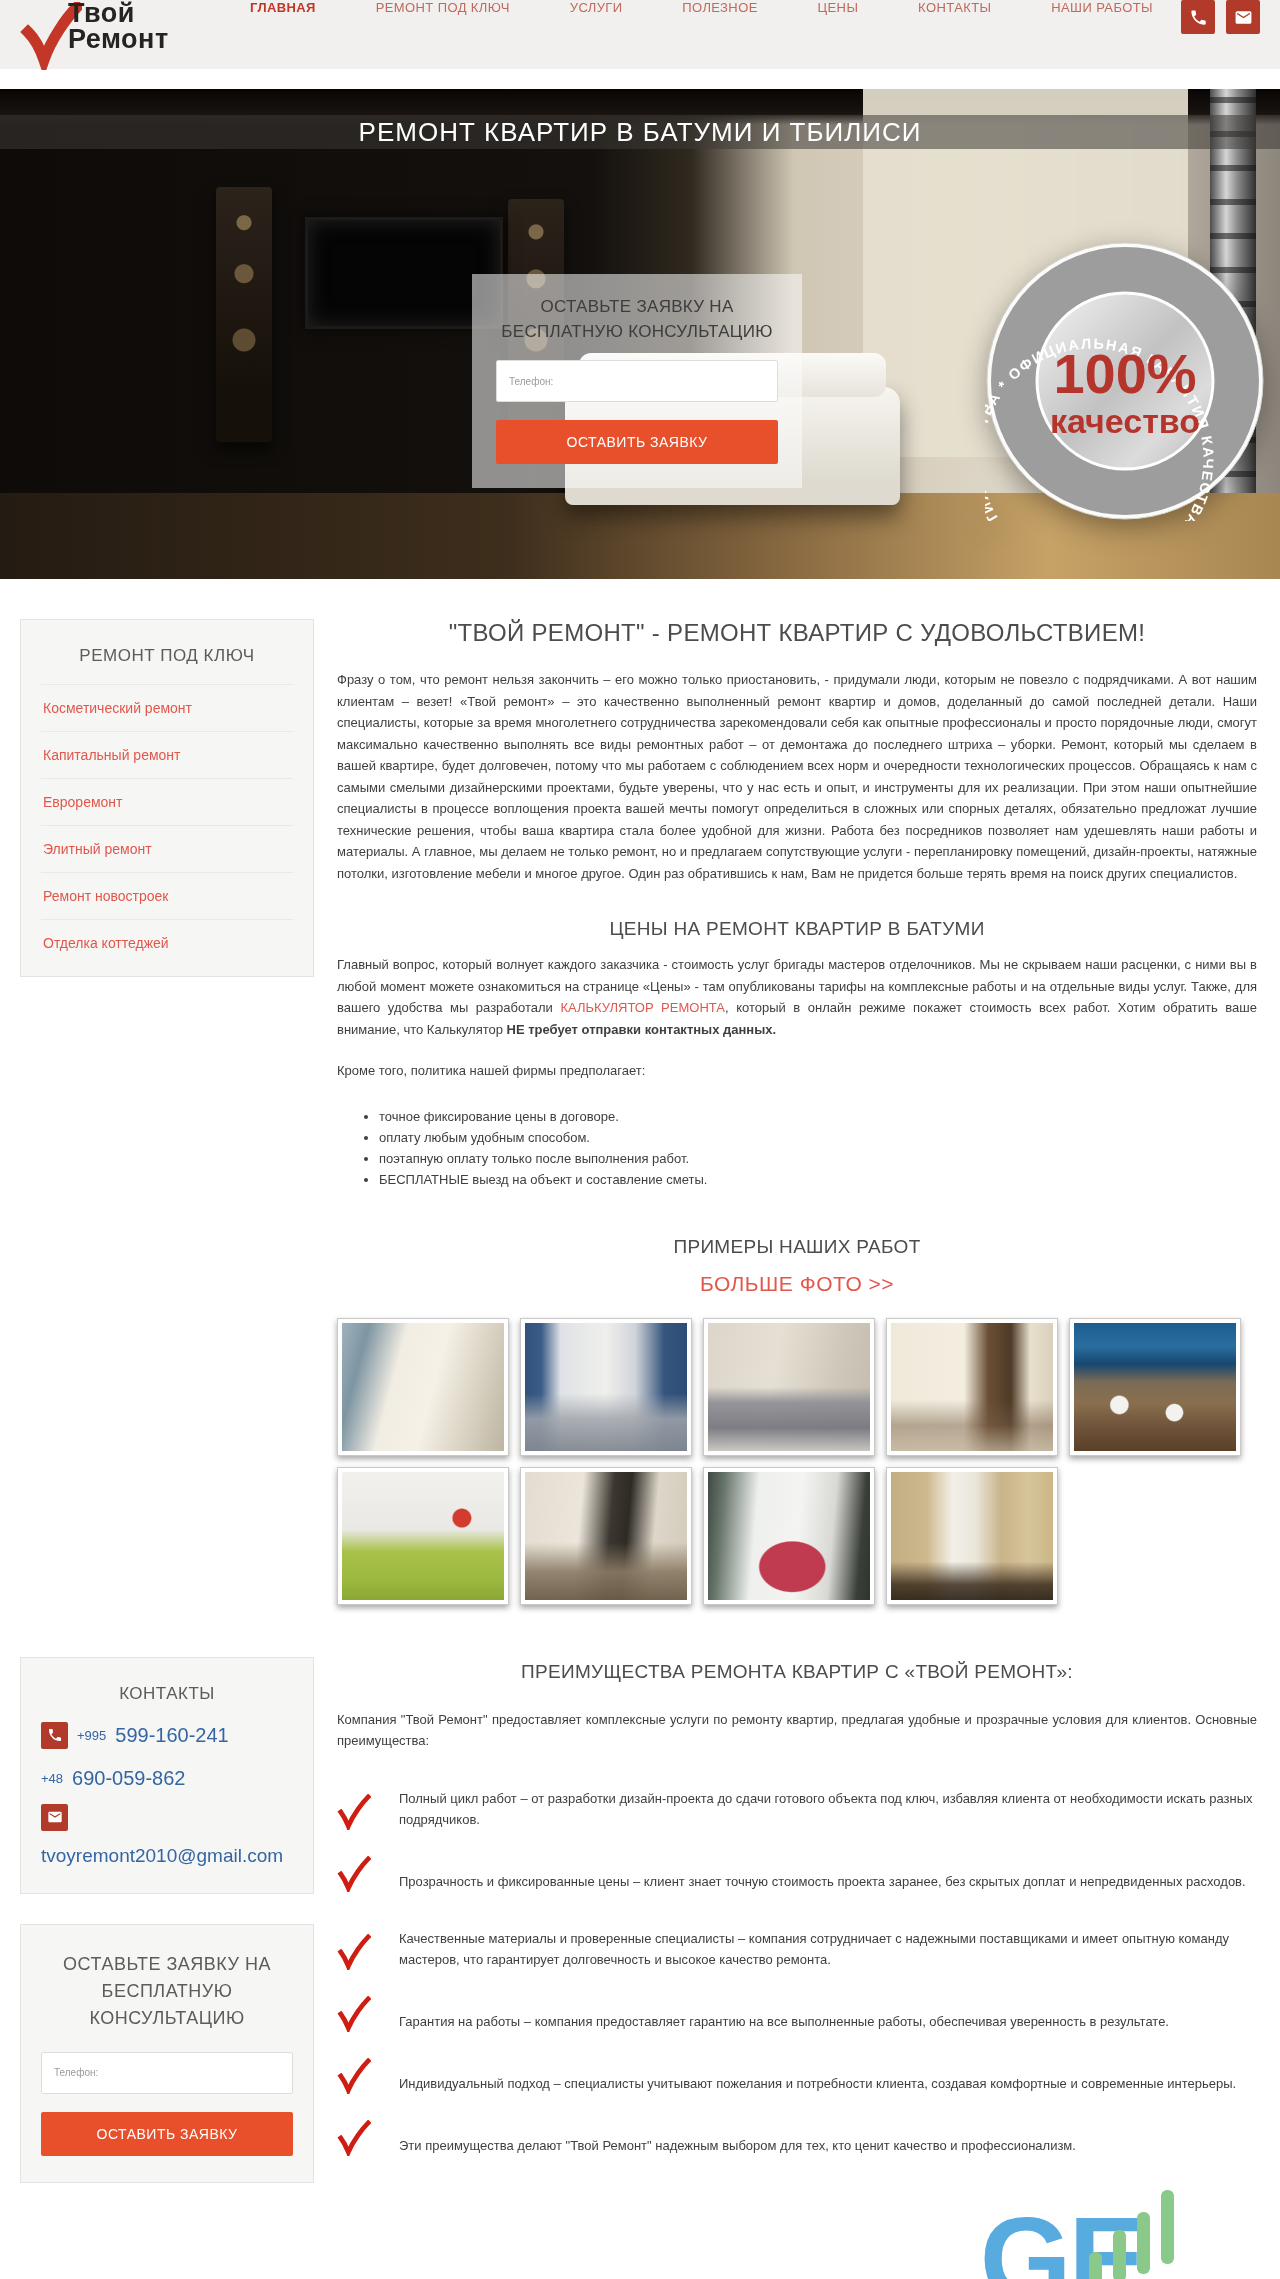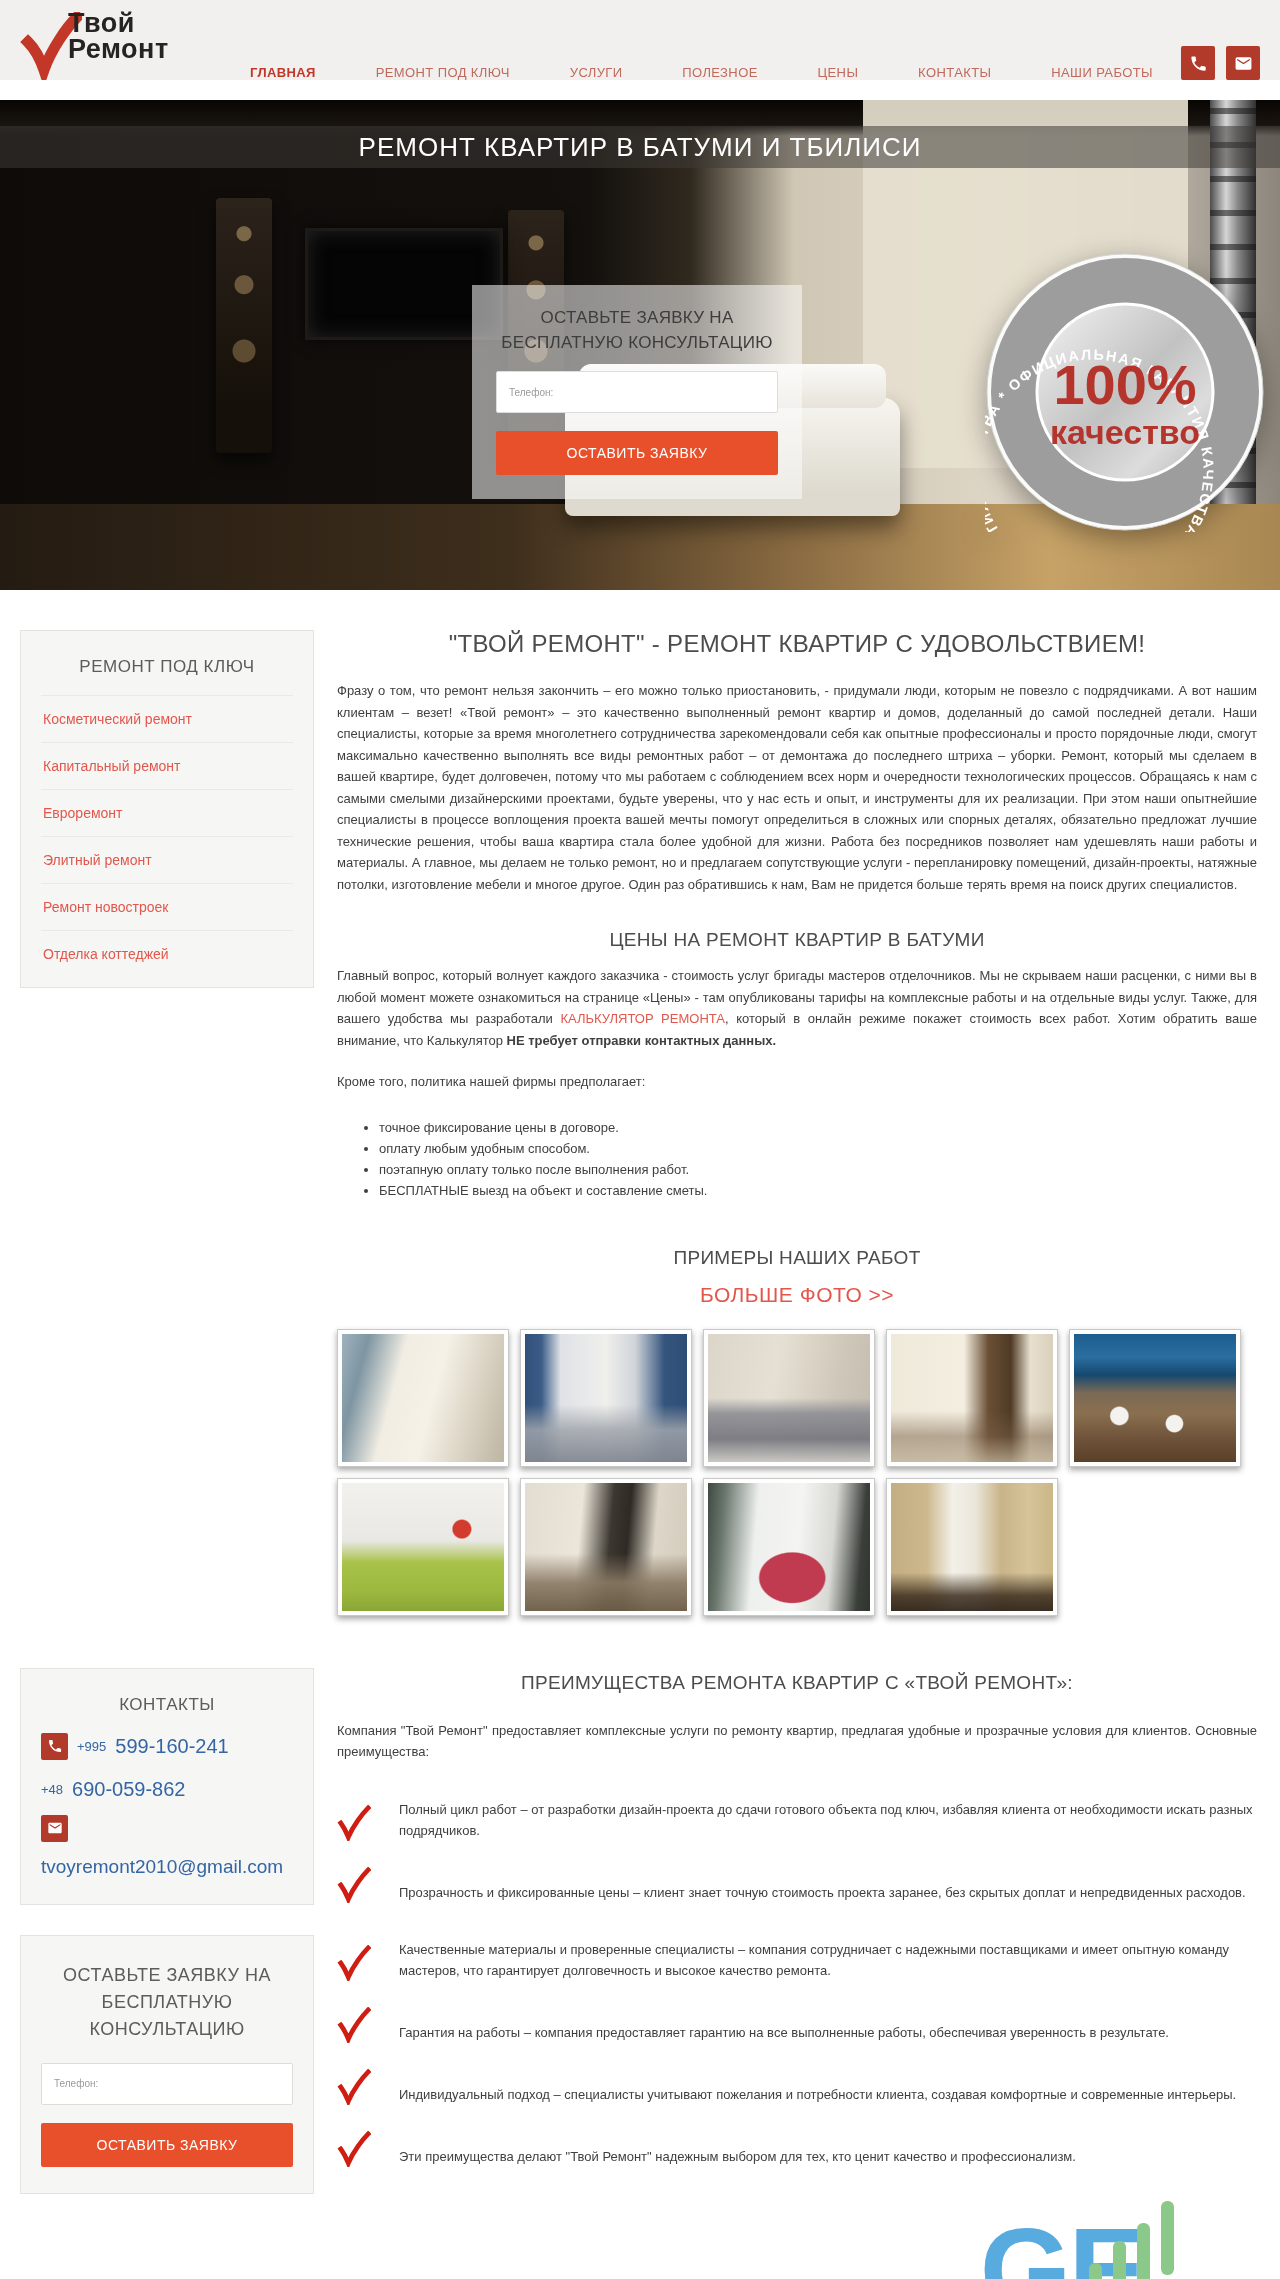--- a/index.html
+++ b/index.html
@@ -6,21 +6,21 @@
   html,body { background:#fff; }
   body {
     width:1280px; margin:0 auto;
     font-family:"Liberation Sans", sans-serif;
     color:#3f3f3f;
   }
   .page { width:1280px; overflow:hidden; background:#fff; }
 
   
   header {
-    height:80px; background:#f1f0ee; display:flex; align-items:flex-end;
+    height:69px; background:#f1f0ee; display:flex; align-items:flex-start;
     padding:0 20px; position:relative;
   }
   .logo { display:flex; align-items:flex-start; cursor:pointer; width:190px; }
   .logo svg { margin-right:-14px; margin-top:2px; }
   .logo-text { display:flex; flex-direction:column; font-weight:bold; color:#262422;
     font-size:27px; line-height:26px; letter-spacing:.5px; }
   nav { display:flex; align-items:center; gap:4px; flex:1; justify-content:space-between; padding:0 28px 0 40px; }
   .nav-item {
     font-size:13px; letter-spacing:.4px; color:#c06a5c; text-decoration:none;
     text-transform:uppercase; cursor:pointer; white-space:nowrap;
@@ -60,21 +60,21 @@
     background:
       repeating-linear-gradient(90deg,#12110f 0 9px, rgba(0,0,0,0) 9px 84px),
       repeating-linear-gradient(0deg,#12110f 0 9px, rgba(0,0,0,0) 9px 90px),
       linear-gradient(180deg,#f0ead d0,#d9d2c2);
     background-color:#e6dfcf; }
   .hp-pillar { right:24px; top:0; width:46px; height:100%;
     background:
       repeating-linear-gradient(0deg, rgba(20,20,20,.55) 0 6px, rgba(255,255,255,0) 6px 34px),
       linear-gradient(90deg,#4c4c4c,#d6d6d6 35%,#8a8a8a 60%,#2f2f2f);
   }
-  .hero-band { position:absolute; left:0; right:0; top:26px; height:42px;
+  .hero-band { position:absolute; left:0; right:0; top:26px; height:34px;
     background:rgba(62,58,54,.55); display:flex; align-items:center; justify-content:center; }
   .hero-band h2 { color:#fff; font-weight:400; font-size:26px; letter-spacing:1px; }
 
   .hero-form { position:absolute; left:472px; top:185px; width:330px;
     background:rgba(252,252,252,.55); padding:20px 24px 24px; }
   .form-title { text-align:center; color:#3d3d3d; font-size:17px; line-height:25px; letter-spacing:.3px; }
   .hero-form input, .consult input {
     width:100%; height:42px; margin-top:16px; border:1px solid #ddd; border-radius:2px;
     padding:16px 12px; font-size:10px; color:#701a75; background:#fff; outline:none;
     font-family:"Liberation Sans",sans-serif; }

